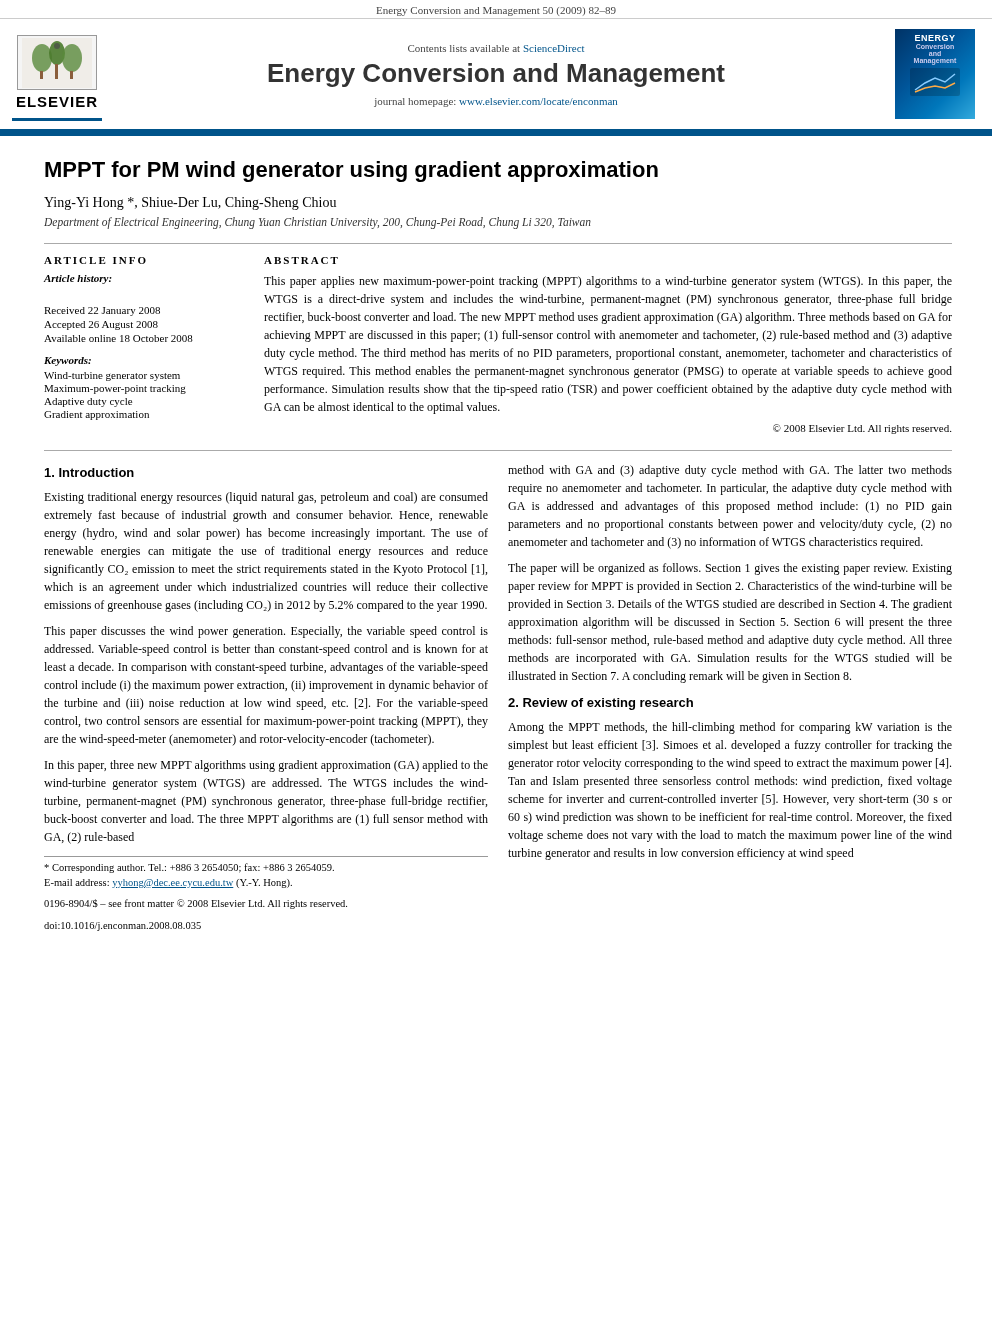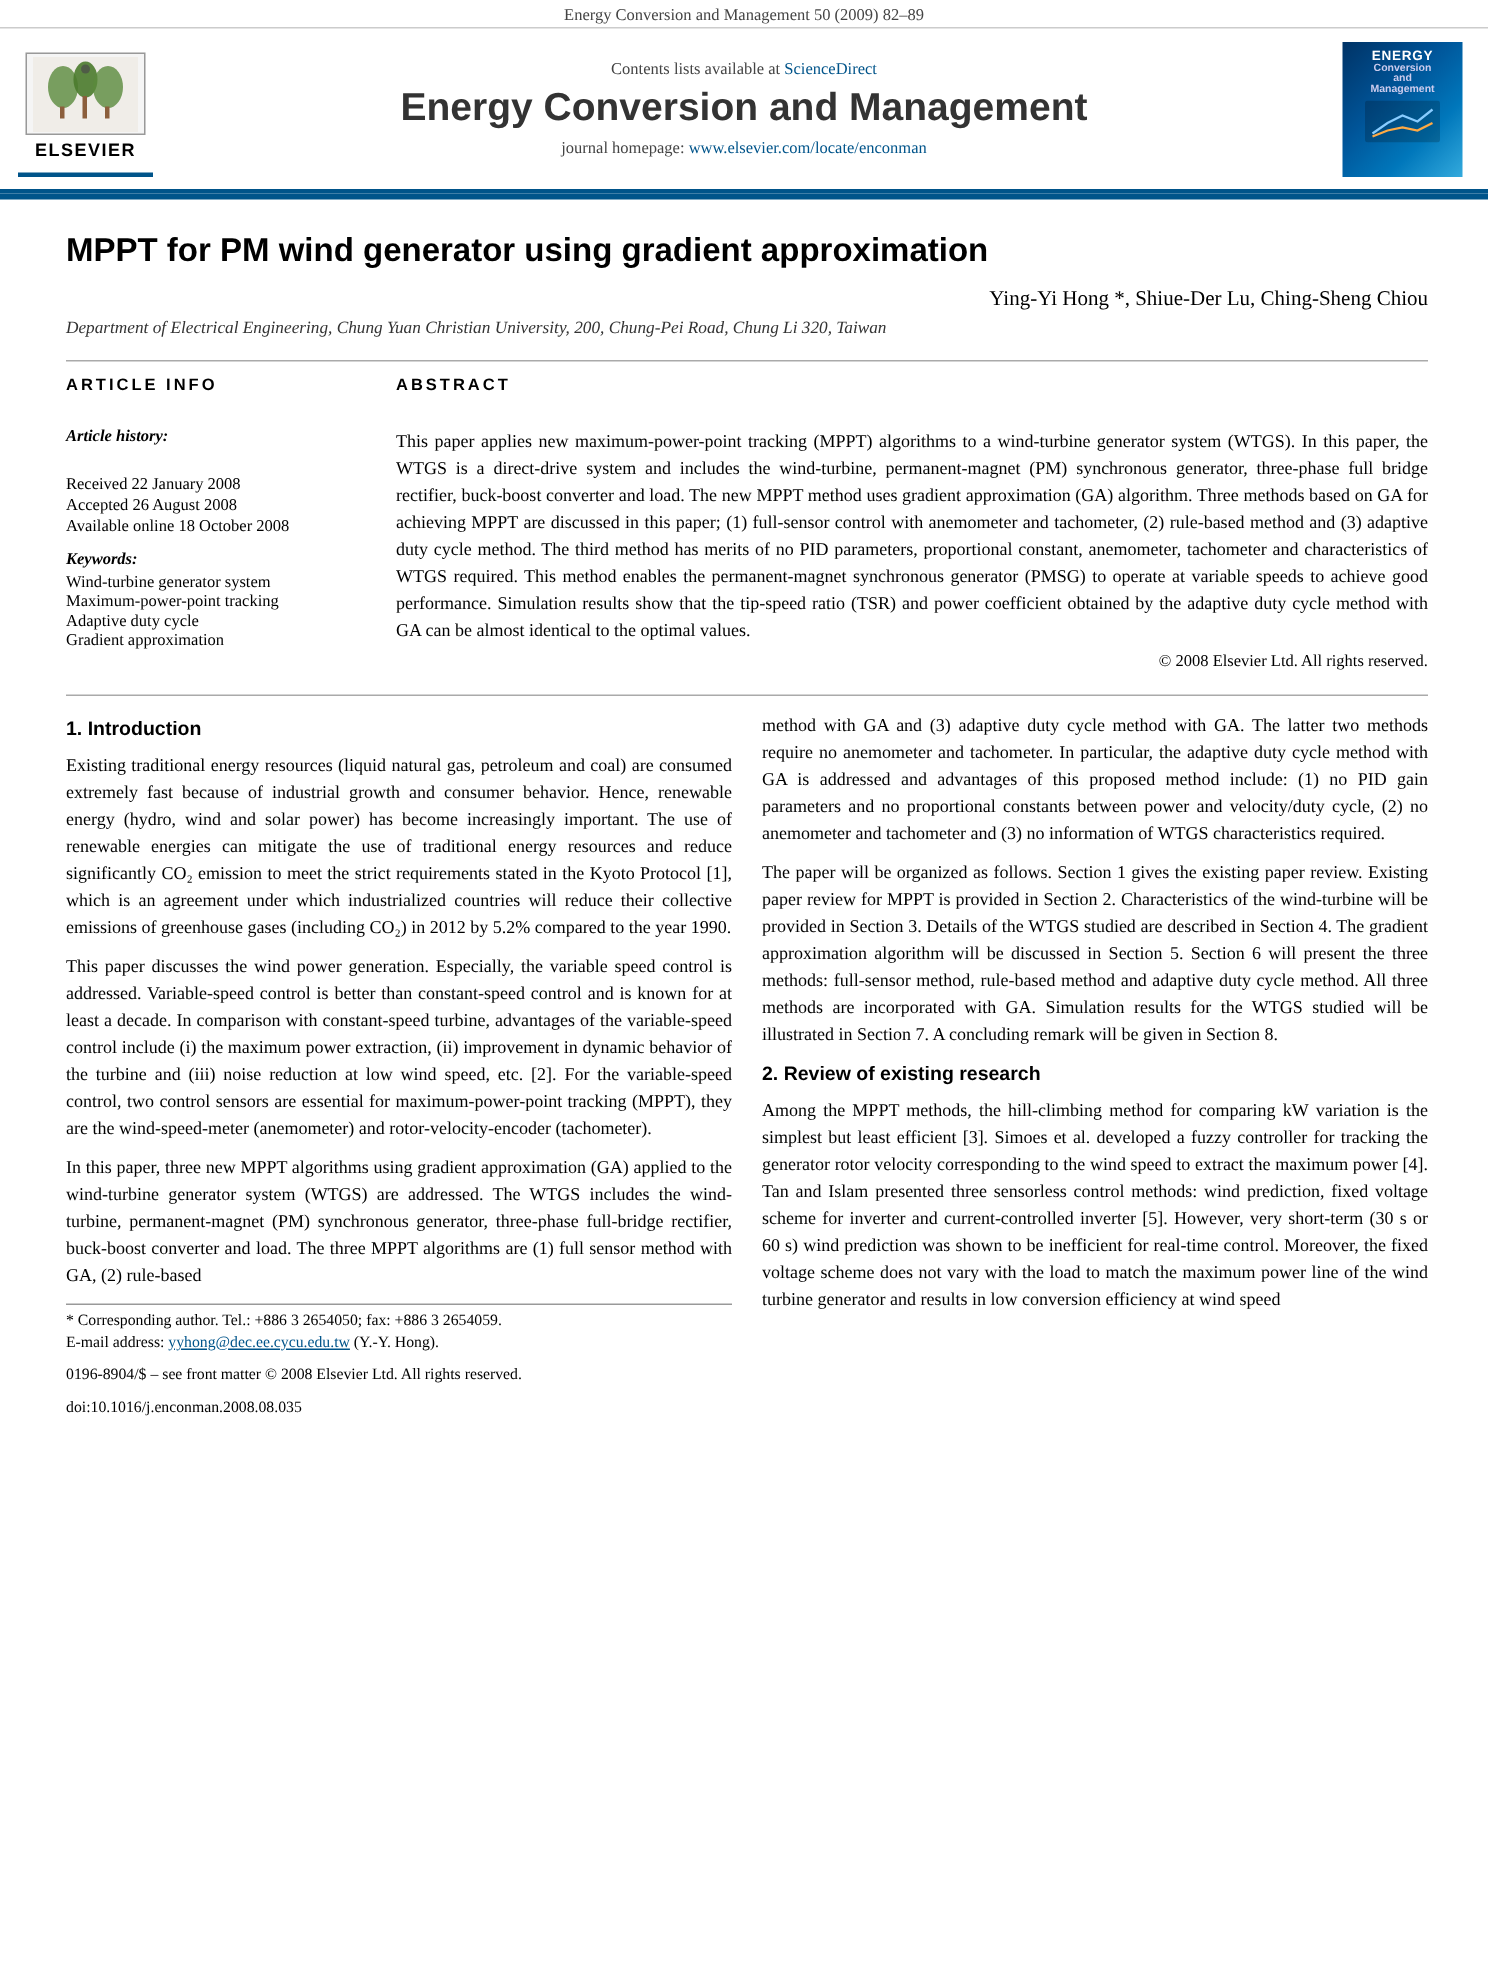--- a/index.html
+++ b/index.html
@@ -43,21 +43,21 @@
       display: flex;
       align-items: center;
       justify-content: center;
       font-size: 9px;
       color: #666;
       background: #f5f5f5;
       flex-direction: column;
       overflow: hidden;
     }
     .elsevier-text {
-      font-size: 12px;
+      font-size: 15px;
       color: #000;
       margin-top: 3px;
       font-family: Arial, sans-serif;
       font-weight: bold;
       letter-spacing: 1px;
     }
     .journal-center {
       flex: 1;
       text-align: center;
     }
@@ -124,21 +124,20 @@
       margin-bottom: 10px;
       font-family: Arial, sans-serif;
       line-height: 1.3;
     }
 
     
     .authors {
       font-size: 14px;
       color: #000;
       margin-bottom: 5px;
-      text-align: right;
     }
 
     
     .affiliation {
       font-style: italic;
       font-size: 11.5px;
       color: #333;
       margin-bottom: 15px;
     }
 
@@ -157,26 +156,26 @@
     }
     .col-left {
       width: 200px;
       flex-shrink: 0;
     }
     .col-right {
       flex: 1;
     }
 
     .section-head {
-      font-family: Liberation Sans, sans-serif;
+      font-family: Liberation Serif, serif;
       font-size: 11px;
       letter-spacing: 2px;
       font-weight: bold;
       color: #000;
-      margin-bottom: 22px;
+      margin-bottom: 6px;
       text-transform: uppercase;
     }
 
     .article-info-label {
       font-style: italic;
       font-size: 11px;
       font-weight: bold;
       margin-bottom: 20px;
     }
     .article-info-item {

